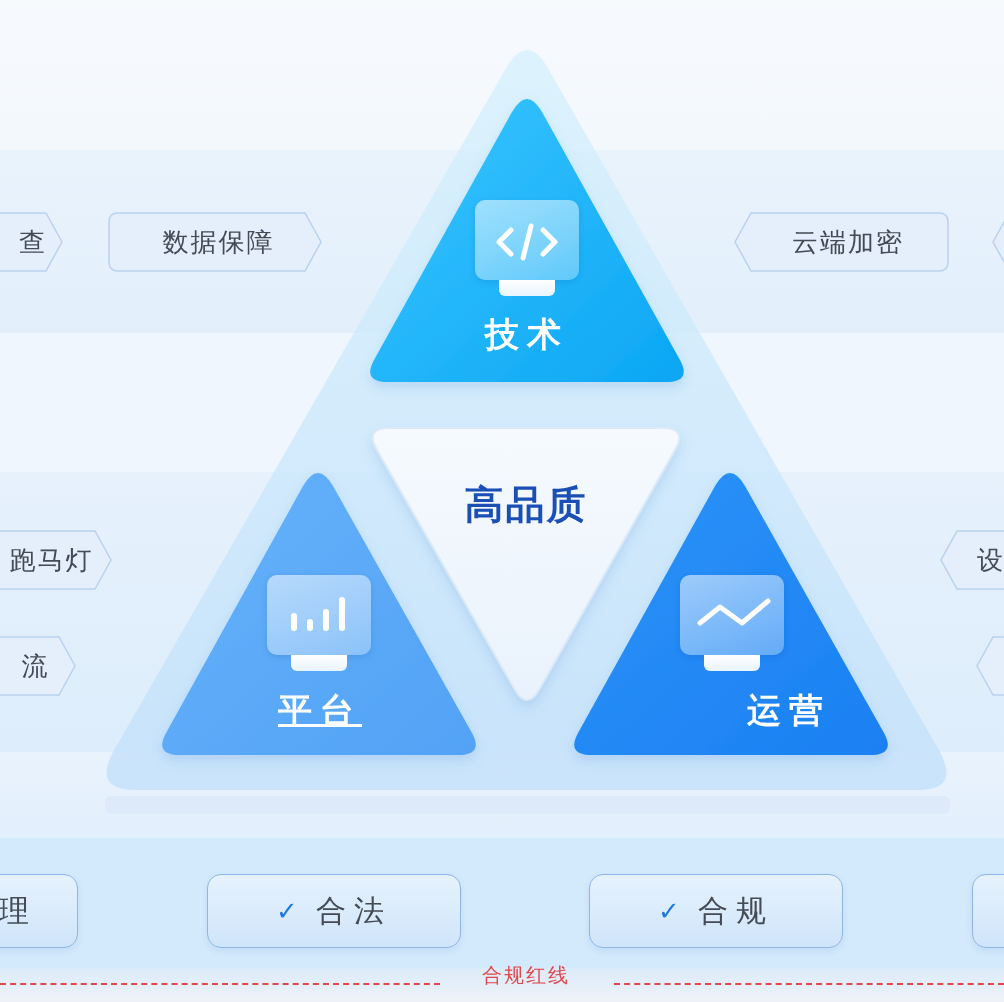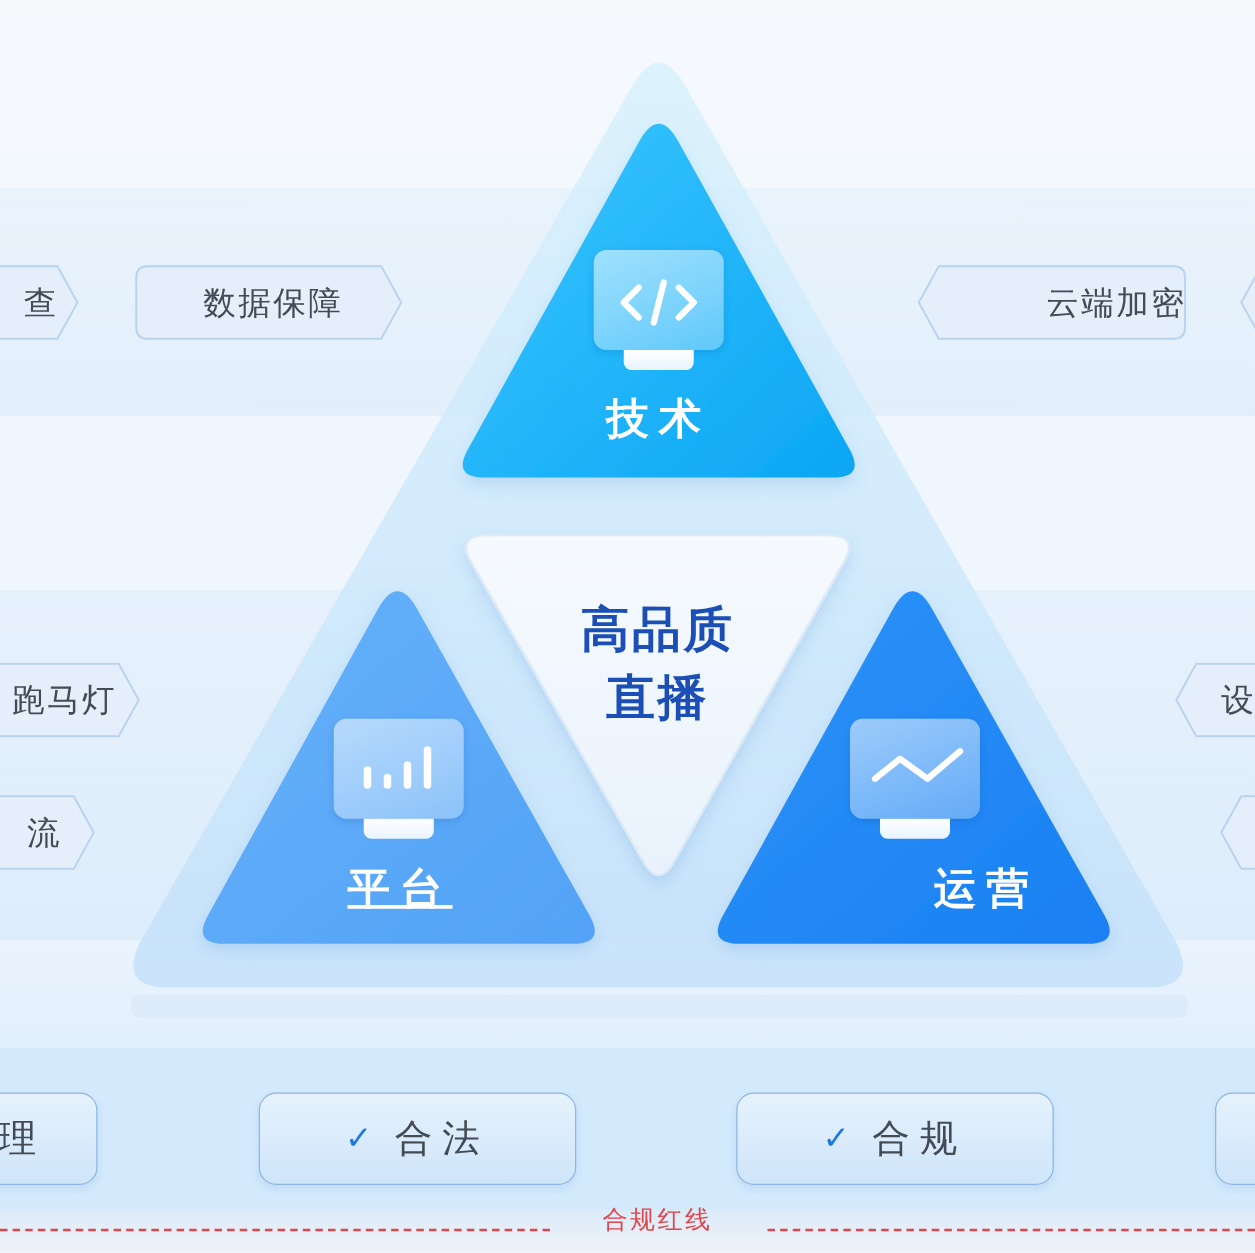--- a/index.html
+++ b/index.html
@@ -145,21 +145,20 @@
     <path d="M20 48 L40 32 L62 48 L88 26" stroke="#fff" stroke-width="5" fill="none" stroke-linecap="round" stroke-linejoin="round"></path>
   </svg>
 </div>
 
 <div class="tri-label" style="left:427px; top:312px;">技术</div>
 <div class="tri-label" style="left:220px; top:688px;text-decoration:underline;">平台</div>
 <div class="tri-label" style="left:631px; top:688px;text-align:right;">运营</div>
 
 <div class="center-label">
   <div>高品质</div>
-  <div>直播</div>
 </div>
 
 <div class="pill" style="left:-20px; top:212px; width:84px;">
   <svg width="84" height="60" viewBox="0 0 84 60">
       <path d="M10 1 L66 1 L82 30 L66 59 L10 59 Q1 59 1 50 L1 10 Q1 1 10 1 Z" fill="#E4EFFB" stroke="#B9D2EE" stroke-width="1.5"></path>
     </svg>
   <span style="margin-left:22px;">查</span>
 </div>
 <div class="pill" style="left:108px; top:212px; width:215px;">
   <svg width="215" height="60" viewBox="0 0 215 60">
@@ -173,21 +172,21 @@
     </svg>
   <span style="margin-left:20px;">跑马灯</span>
 </div>
 <div class="pill" style="left:-30px; top:636px; width:107px;">
   <svg width="107" height="60" viewBox="0 0 107 60">
       <path d="M10 1 L89 1 L105 30 L89 59 L10 59 Q1 59 1 50 L1 10 Q1 1 10 1 Z" fill="#E4EFFB" stroke="#B9D2EE" stroke-width="1.5"></path>
     </svg>
   <span style="margin-left:24px;">流</span>
 </div>
 
-<div class="pill" style="left:733px; top:212px; width:216px;justify-content:flex-end;">
+<div class="pill" style="left:733px; top:212px; width:216px;">
   <svg width="216" height="60" viewBox="0 0 216 60">
       <path d="M18 1 L206 1 Q215 1 215 10 L215 50 Q215 59 206 59 L18 59 L2 30 Z" fill="#E4EFFB" stroke="#B9D2EE" stroke-width="1.5"></path>
     </svg>
   <span style="margin-left:14px;">云端加密</span>
 </div>
 <div class="pill" style="left:991px; top:212px; width:60px;">
   <svg width="60" height="60" viewBox="0 0 60 60">
       <path d="M18 1 L60 1 L60 59 L18 59 L2 30 Z" fill="#E4EFFB" stroke="#B9D2EE" stroke-width="1.5"></path>
     </svg>
   <span></span>

